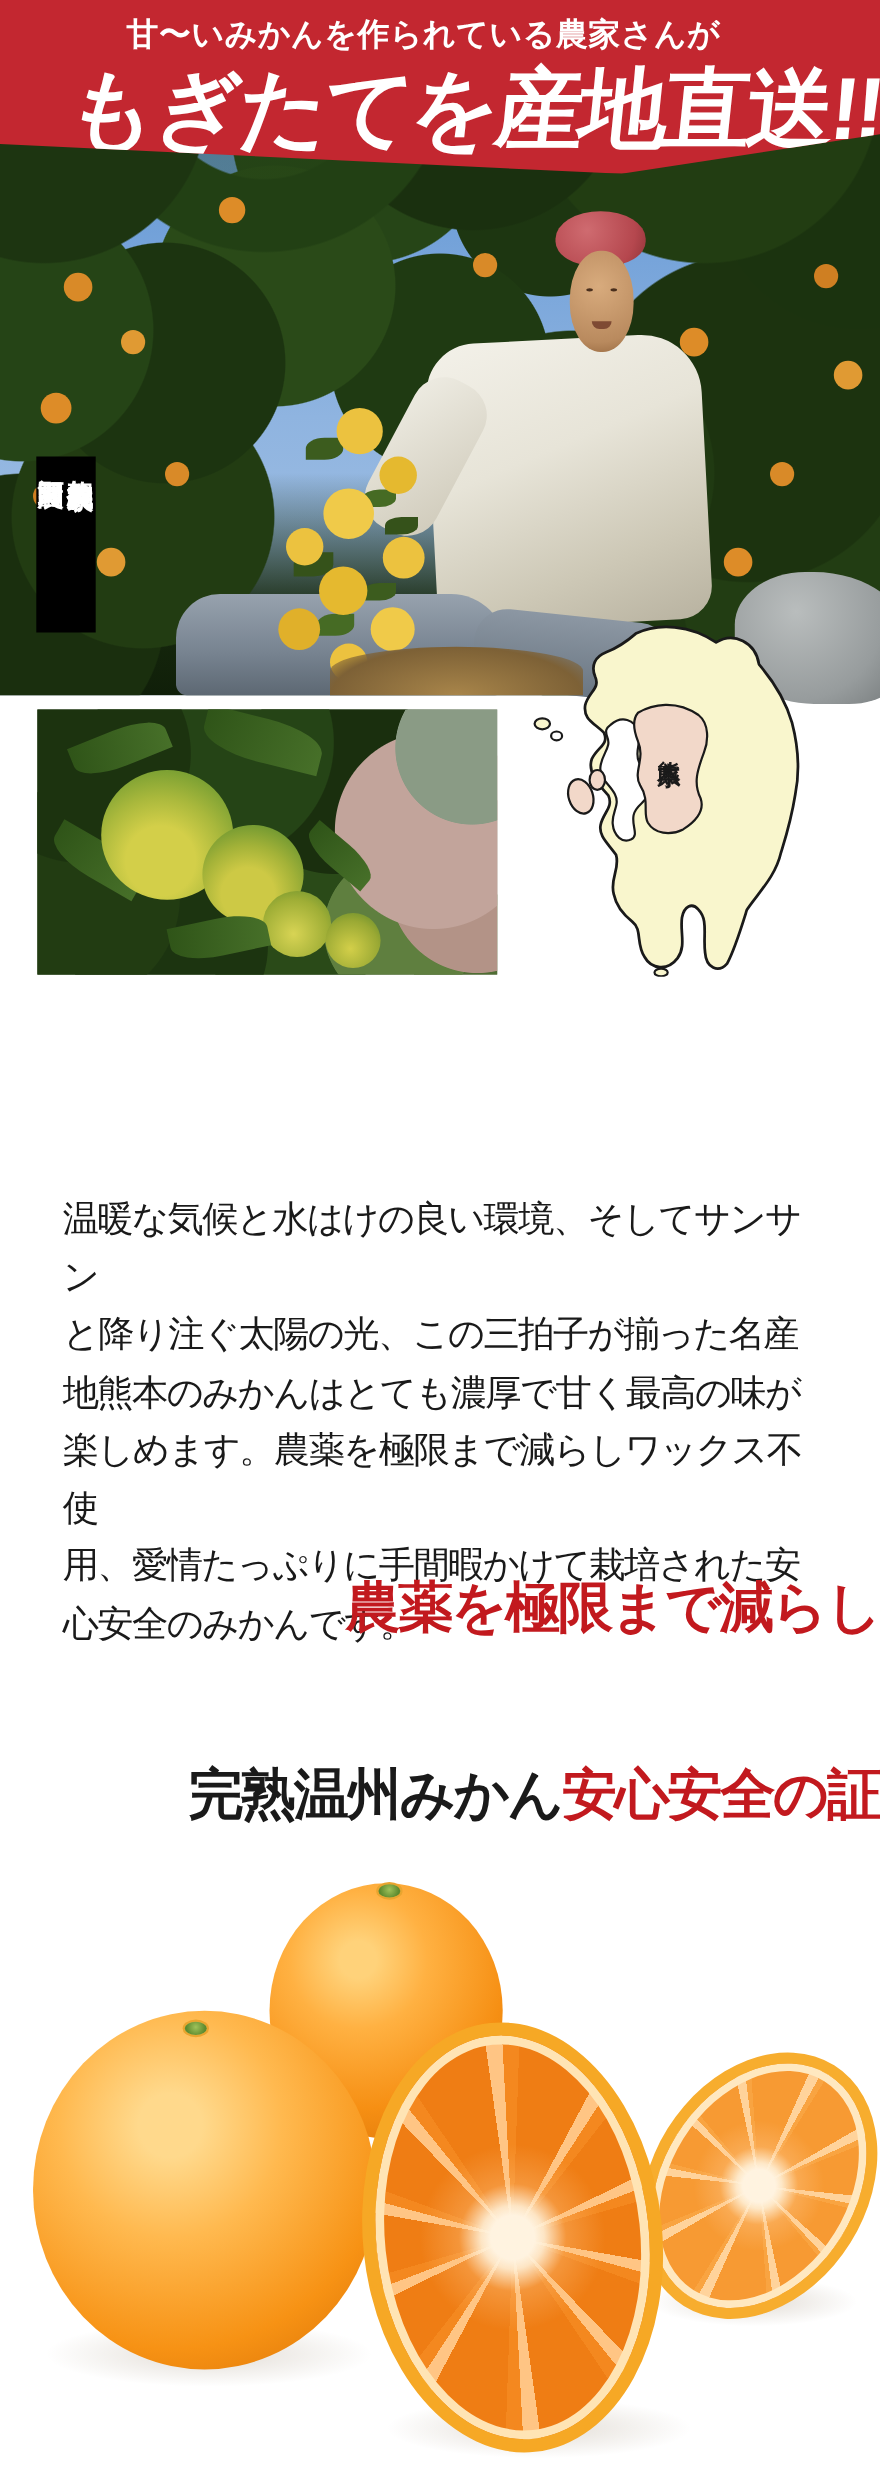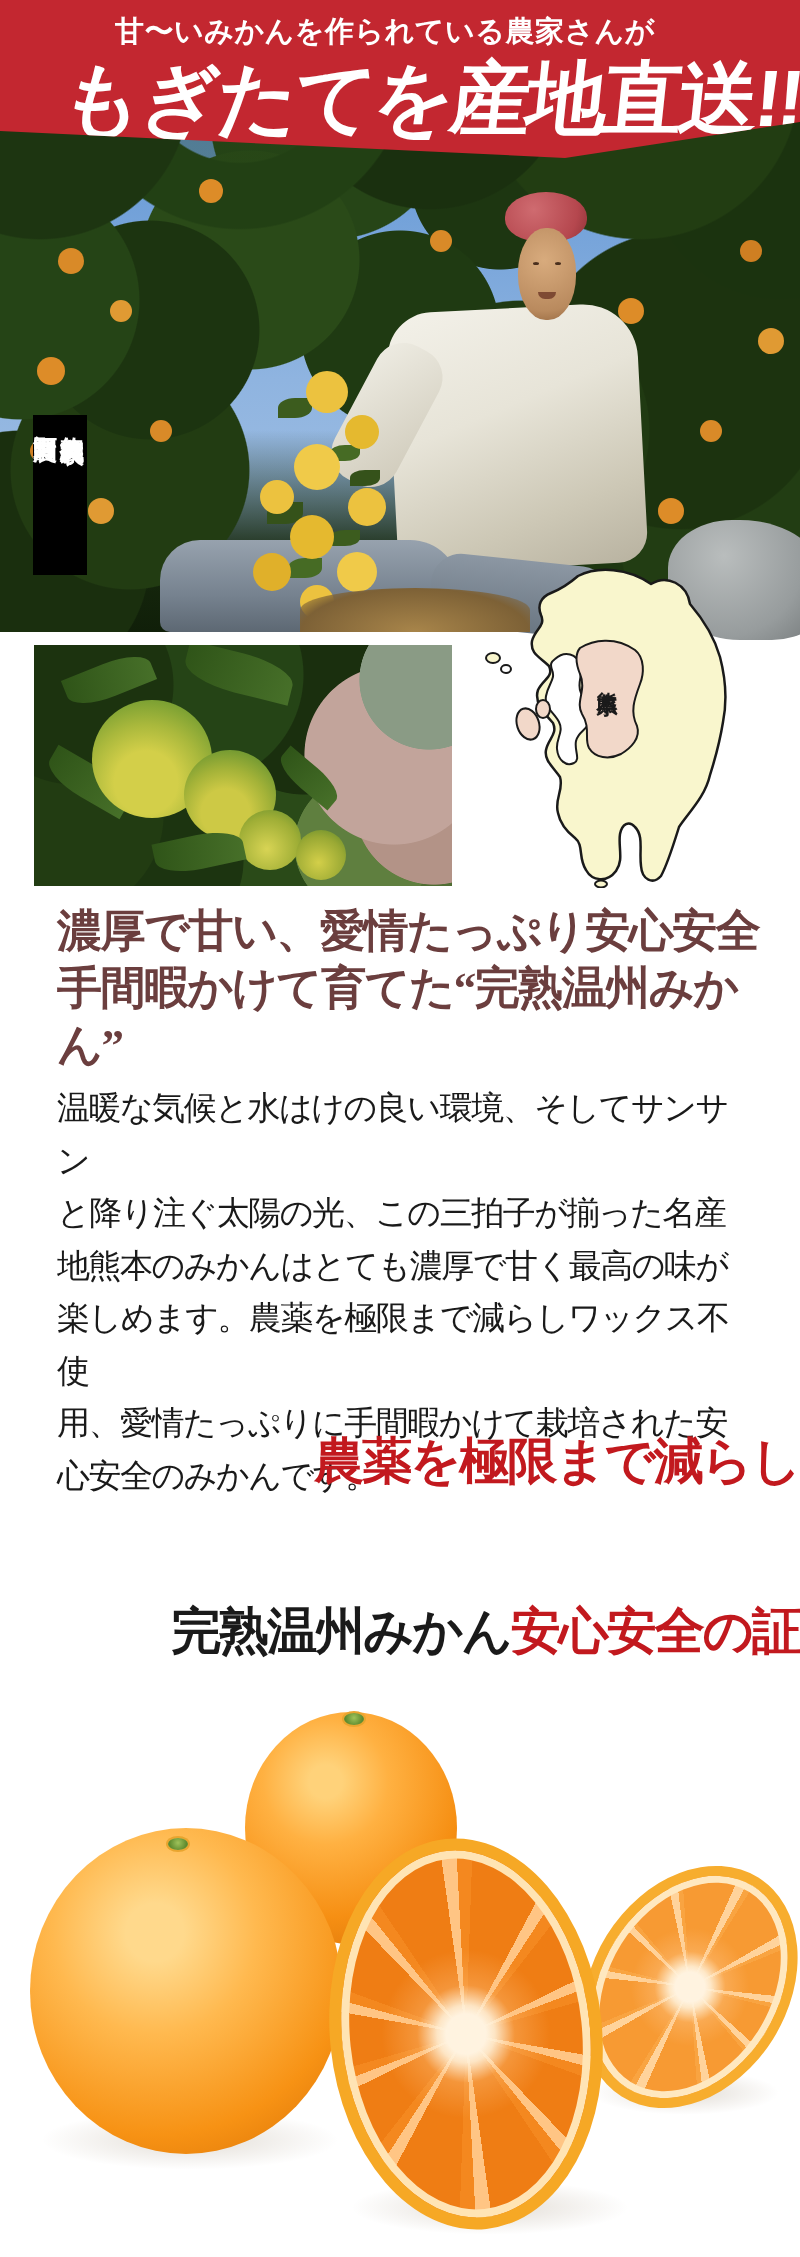--- a/index.html
+++ b/index.html
@@ -258,22 +258,20 @@
            C 93,102 92,92 97,86 Z"></path>
       <ellipse cx="45" cy="162" rx="11" ry="16" fill="#f2d8c9" stroke="#1a1a1a" stroke-width="2" transform="rotate(-18 45 162)"></ellipse>
       <ellipse cx="60" cy="147" rx="7" ry="9" fill="#f2d8c9" stroke="#1a1a1a" stroke-width="2"></ellipse>
       <ellipse cx="10" cy="96" rx="7" ry="5" fill="#f9f6cd" stroke="#1a1a1a" stroke-width="2"></ellipse>
       <ellipse cx="23" cy="107" rx="5" ry="4" fill="#ffffff" stroke="#1a1a1a" stroke-width="2"></ellipse>
       <ellipse cx="118" cy="322" rx="6" ry="3.5" fill="#f9f6cd" stroke="#1a1a1a" stroke-width="2"></ellipse>
     </svg>
     <div class="map-label">熊本県</div>
   </div>
 
-  <div class="heading">濃厚で甘い、愛情たっぷり安心安全
-手間暇かけて育てた“完熟温州みかん”</div>
 
   <div class="paragraph">温暖な気候と水はけの良い環境、そしてサンサン
 と降り注ぐ太陽の光、この三拍子が揃った名産
 地熊本のみかんはとても濃厚で甘く最高の味が
 楽しめます。農薬を極限まで減らしワックス不使
 用、愛情たっぷりに手間暇かけて栽培された安
 心安全のみかんです。</div>
 
   <div class="slogan slogan1">農薬を極限まで減らし</div>
   <div class="slogan slogan3"><span>完熟温州みかん</span><span class="red">安心安全の証</span></div>

